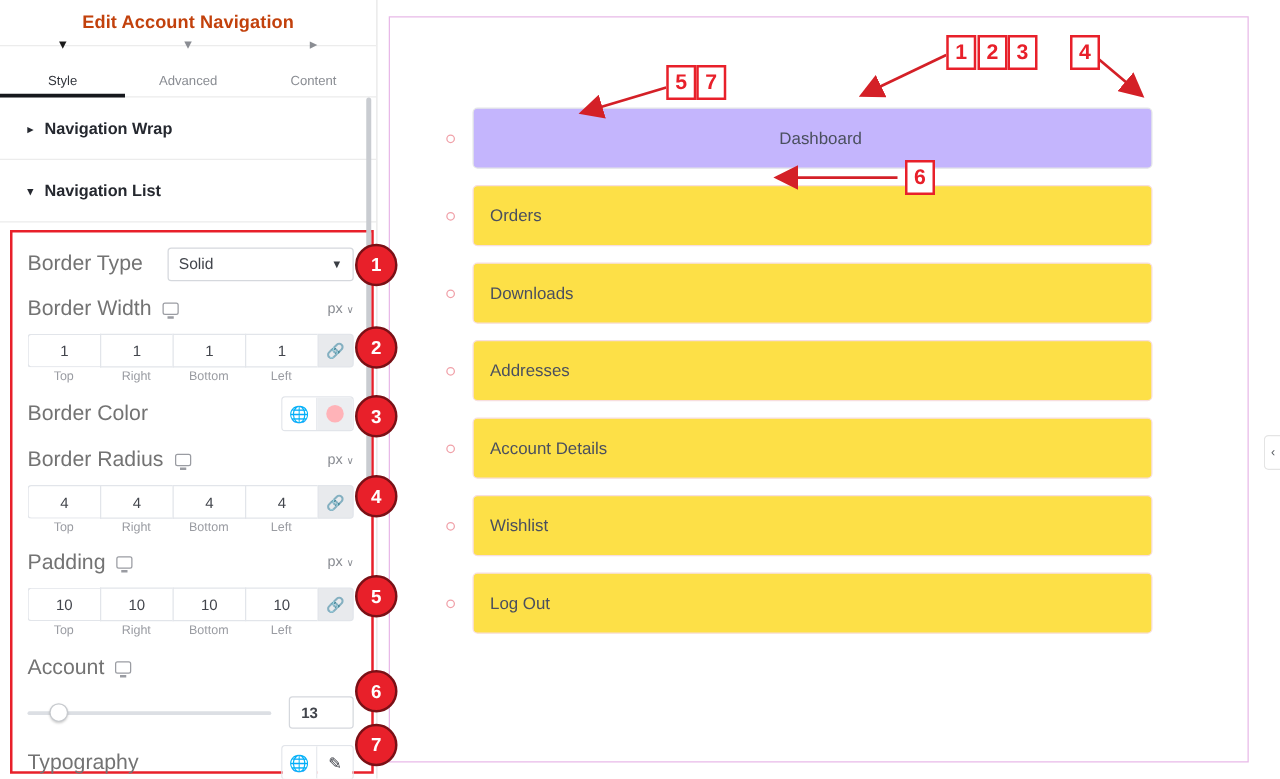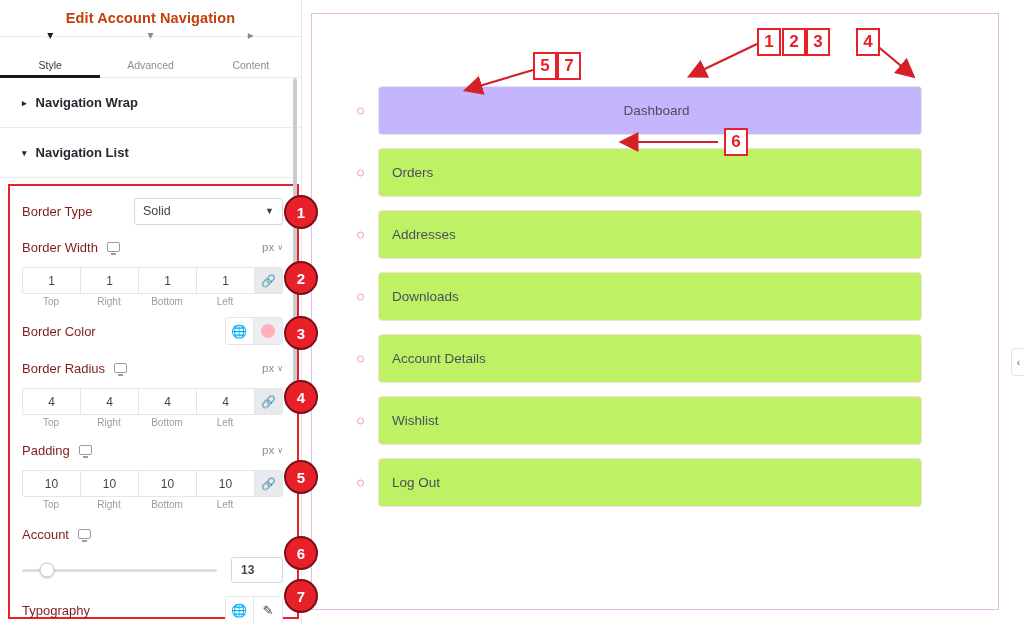--- a/index.html
+++ b/index.html
@@ -62,21 +62,21 @@
 
   
   .controls {
     position: relative;
     margin: 6px 2px 0 8px;
     padding: 10px 14px 8px 12px;
     border: 2px solid #e8202a;
     height: 435px;
   }
   .row { display: flex; align-items: center; min-height: 30px; }
-  .lbl { font-size: 13px; color: #7f1d1d; }
+  .lbl { font-size: 17px; color: #737373; }
   .mon {
     display:inline-block; width: 13px; height: 10px;
     border: 1.4px solid #9a9ca2; border-radius: 2px;
     position: relative; margin-left: 9px;
   }
   .mon::after {
     content:""; position:absolute; left: 3px; bottom: -4px;
     width: 5px; height: 2px; background: #9a9ca2;
   }
   .unit {
@@ -171,21 +171,21 @@
     position: absolute; left: 311px; top: 13px;
     width: 688px; height: 597px;
     border: 1px solid #e8b9e8;
     background: #fff;
   }
   .navlist { position: absolute; left: 66px; top: 72px; width: 544px; }
   .navitem {
     position: relative;
     height: 49px; margin-bottom: 13px;
     border: 1px solid #f7dede; border-radius: 4px;
-    background: #bef264;
+    background: #fde047;
     display: flex; align-items: center;
     padding-left: 13px;
     font-size: 13.5px; color: #4a4f5e;
     cursor: pointer;
   }
   .navitem.active { background: #c4b5fd; border-color: #e4e6e7; justify-content: center; }
   .navitem .bullet {
     position: absolute; left: -22px; top: 50%;
     transform: translateY(-50%);
     width: 7px; height: 7px; border-radius: 50%;
@@ -363,25 +363,25 @@
         <div class="navitem active">
           <span class="bullet"></span>
           <span>Dashboard</span>
         </div>
         <div class="navitem">
           <span class="bullet"></span>
           <span>Orders</span>
         </div>
         <div class="navitem">
           <span class="bullet"></span>
+          <span>Downloads</span>
+        </div>
+        <div class="navitem">
+          <span class="bullet"></span>
           <span>Addresses</span>
-        </div>
-        <div class="navitem">
-          <span class="bullet"></span>
-          <span>Downloads</span>
         </div>
         <div class="navitem">
           <span class="bullet"></span>
           <span>Account Details</span>
         </div>
         <div class="navitem">
           <span class="bullet"></span>
           <span>Wishlist</span>
         </div>
         <div class="navitem">

